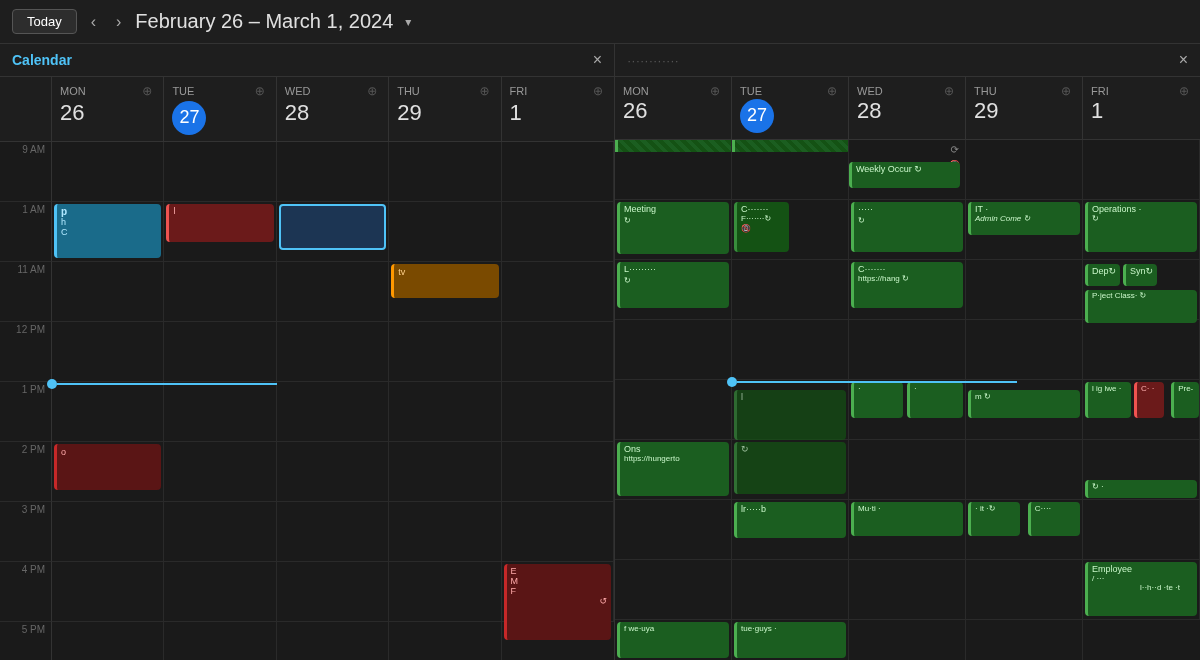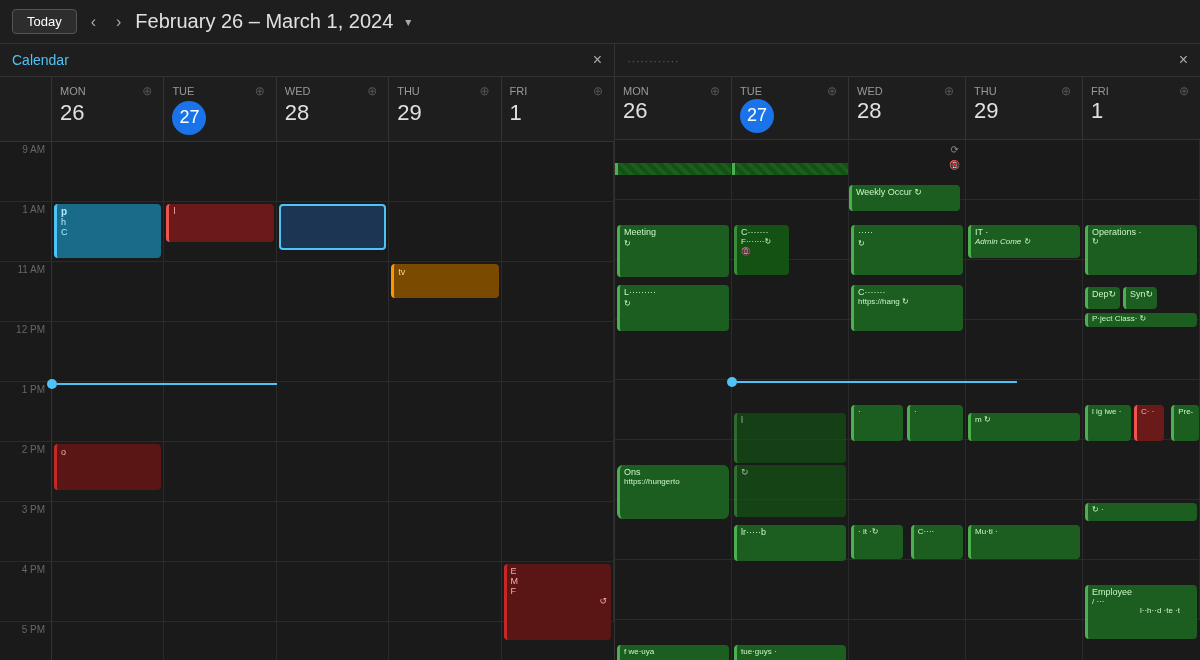--- a/index.html
+++ b/index.html
@@ -73,21 +73,21 @@
       display: flex;
       align-items: center;
       justify-content: space-between;
       padding: 8px 12px;
       border-bottom: 1px solid #333;
       background: #1e1e1e;
     }
     .panel-title {
       color: #4fc3f7;
       font-size: 14px;
-      font-weight: 400;
+      font-weight: 700;
     }
     .close-btn {
       background: none;
       border: none;
       color: #aaa;
       font-size: 16px;
       cursor: pointer;
       line-height: 1;
     }
 
@@ -307,21 +307,20 @@
     
     .r-event {
       position: absolute;
       border-radius: 4px;
       padding: 2px 4px;
       font-size: 9px;
       overflow: hidden;
       cursor: pointer;
       z-index: 5;
       color: #c8f5c8;
-      margin-top: 23px;
     }
     .r-event-green {
       background: #1b5e20;
       border-left: 3px solid #4caf50;
     }
     .r-event-green-dark {
       background: #145214;
       border-left: 3px solid #388e3c;
     }
     .r-event-red {
@@ -648,21 +647,21 @@
           </div>
         </div>
         <div class="right-grid-cell"></div>
         <div class="right-grid-cell" style="position:relative;">
 
           <div style="position:absolute;top:4px;left:2px;display:flex;gap:3px;">
             <div class="r-event r-event-green" style="position:relative;top:0;left:0;width:auto;height:22px;padding:2px 4px;font-size:9px;white-space:nowrap;">Dep↻</div>
             <div class="r-event r-event-green" style="position:relative;top:0;left:0;width:auto;height:22px;padding:2px 4px;font-size:9px;white-space:nowrap;">Syn↻</div>
           </div>
           <div style="position:absolute;top:30px;left:2px;right:2px;">
-            <div class="r-event r-event-green" style="position:relative;top:0;left:0;right:0;height:14px;padding:1px 4px;font-size:8px;white-space:nowrap;">P·ject Class· ↻</div>
+            <div class="r-event r-event-green" style="position:relative;top:0;left:0;right:0;height:33px;padding:1px 4px;font-size:8px;white-space:nowrap;">P·ject Class· ↻</div>
           </div>
         </div>
 
         <div class="right-grid-cell"></div>
         <div class="right-grid-cell"></div>
         <div class="right-grid-cell"></div>
         <div class="right-grid-cell"></div>
         <div class="right-grid-cell"></div>
 
         <div class="right-grid-cell"></div>
@@ -700,21 +699,21 @@
           </div>
         </div>
 
         <div class="current-time-line-right" style="top: 241px;left:20%;">
           <div class="time-dot-right"></div>
           <div class="time-line-bar-right" style="max-width:280px;"></div>
         </div>
 
         <div class="right-grid-cell" style="position:relative;">
 
-          <div class="r-event r-event-green" style="top:2px;left:2px;right:2px;height:54px;border-radius:6px;">
+          <div class="r-event r-event-green" style="top:2px;left:2px;right:2px;height:54px;">
             <div>Ons</div>
             <div style="font-size:8px;">https://hungerto</div>
           </div>
         </div>
         <div class="right-grid-cell" style="position:relative;">
 
           <div class="r-event r-event-green-dark" style="top:2px;left:2px;right:2px;height:52px;opacity:0.75;">
             <div style="font-size:9px;">↻</div>
           </div>
         </div>
@@ -729,31 +728,31 @@
 
         <div class="right-grid-cell"></div>
         <div class="right-grid-cell" style="position:relative;">
 
           <div class="r-event r-event-green" style="top:2px;left:2px;right:2px;height:36px;">
             <div>lr·····b</div>
           </div>
         </div>
         <div class="right-grid-cell" style="position:relative;">
 
+          <div class="r-event r-event-green" style="top:2px;left:2px;right:2px;height:34px;font-size:8px;">
+            Mu·ti ·
+          </div>
+        </div>
+        <div class="right-grid-cell" style="position:relative;">
+
           <div class="r-event r-event-green" style="top:2px;left:2px;width:45%;height:34px;font-size:8px;">
             · it ·↻
           </div>
           <div class="r-event r-event-green" style="top:2px;right:2px;width:45%;height:34px;font-size:8px;">
             C····
-          </div>
-        </div>
-        <div class="right-grid-cell" style="position:relative;">
-
-          <div class="r-event r-event-green" style="top:2px;left:2px;right:2px;height:34px;font-size:8px;">
-            Mu·ti ·
           </div>
         </div>
         <div class="right-grid-cell"></div>
 
         <div class="right-grid-cell"></div>
         <div class="right-grid-cell"></div>
         <div class="right-grid-cell"></div>
         <div class="right-grid-cell"></div>
         <div class="right-grid-cell" style="position:relative;">
 

